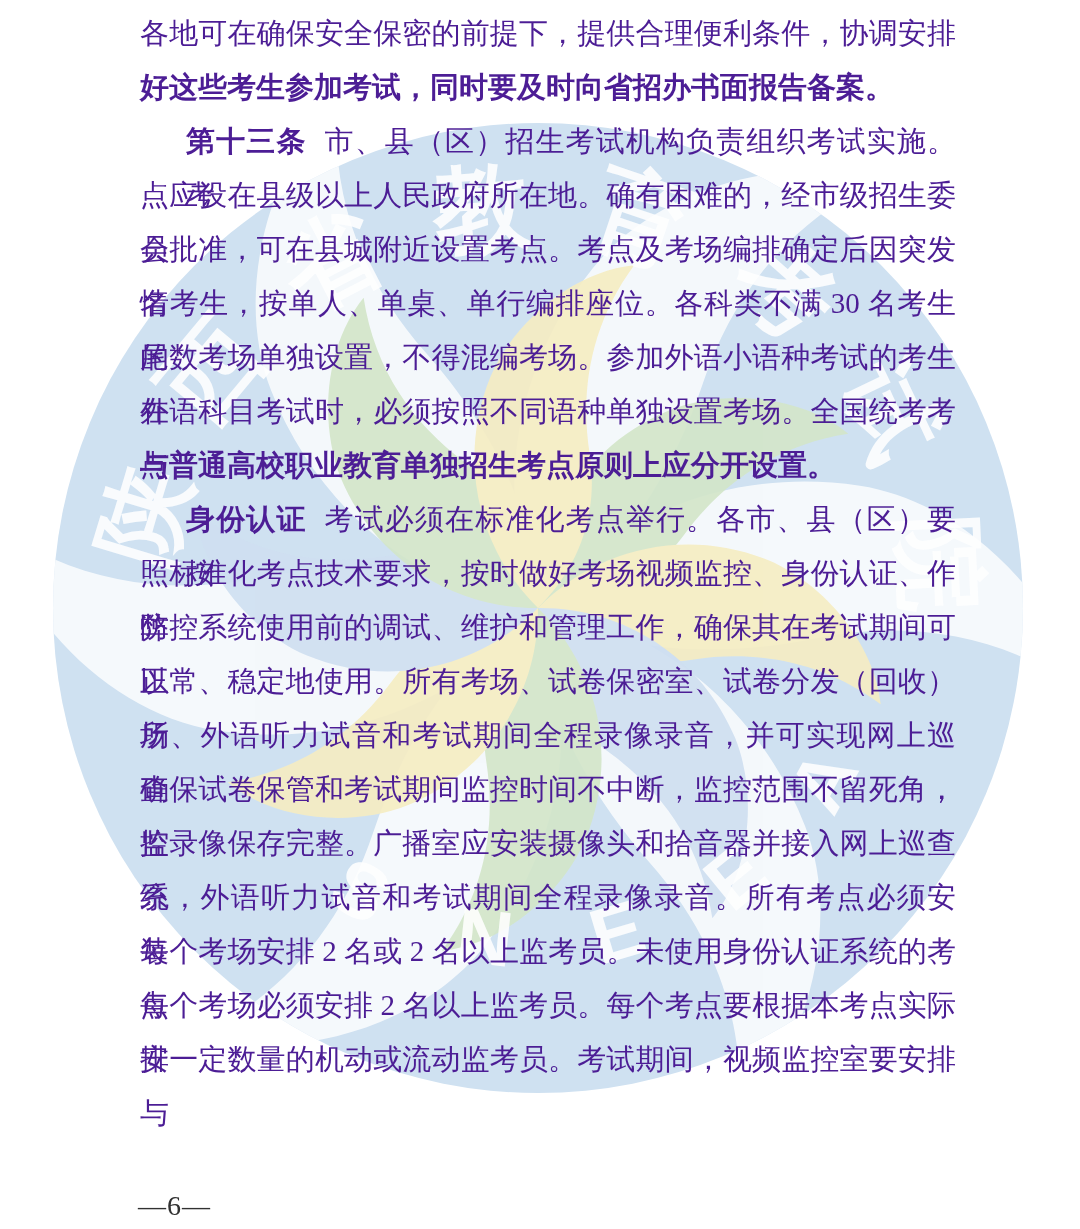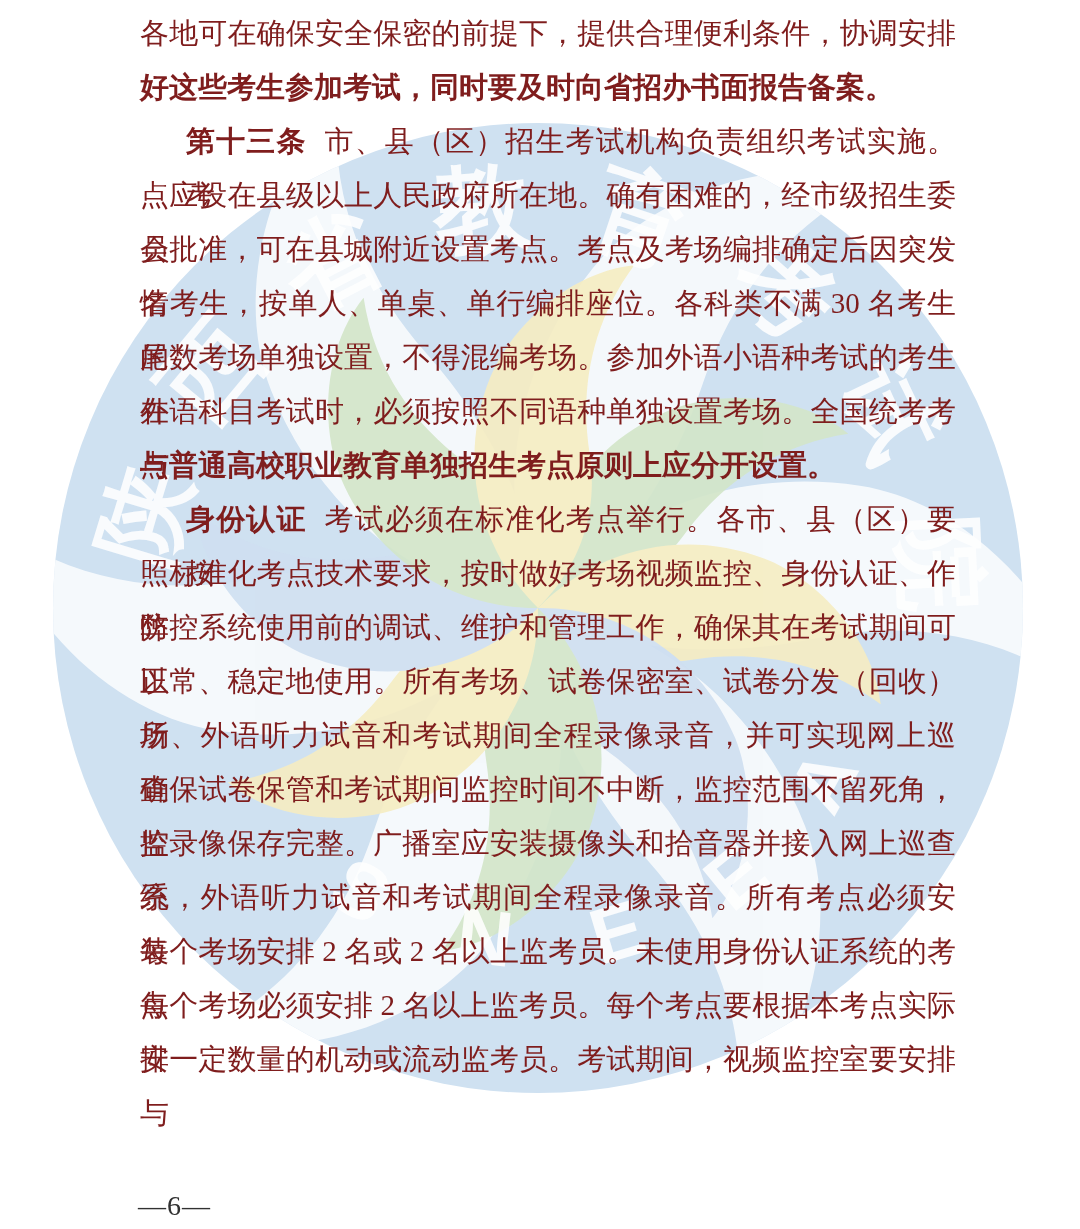--- a/index.html
+++ b/index.html
@@ -9,21 +9,21 @@
     background:#ffffff;
     overflow:hidden;
     font-family:"Liberation Serif","DejaVu Serif",serif;
   }
   .watermark {
     position:absolute; left:0; top:0; width:1080px; height:1229px;
     pointer-events:none;
   }
   .text-block {
     position:absolute; left:140px; top:6px; width:816px;
-    color:#7f1d1d;
+    color:#4c1d95;
     z-index:2;
   }
   .line {
     height:54px; line-height:54px;
     font-size:29px;
     text-align:justify;
     text-align-last:justify;
   }
   .line.para-end { text-align-last:left;font-weight:bold; }
   .line.indent  { padding-left:46px;font-family:Liberation Serif, serif; }

